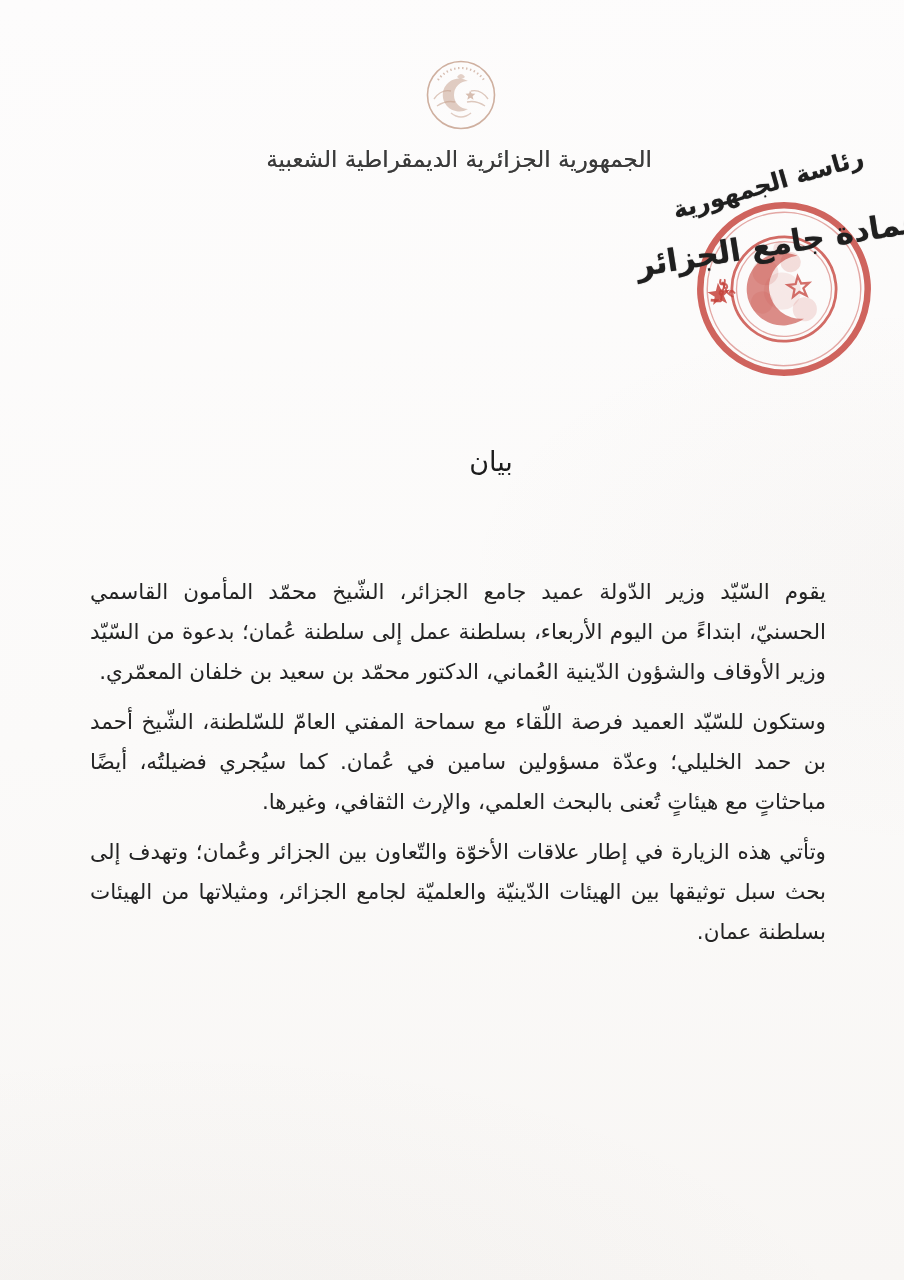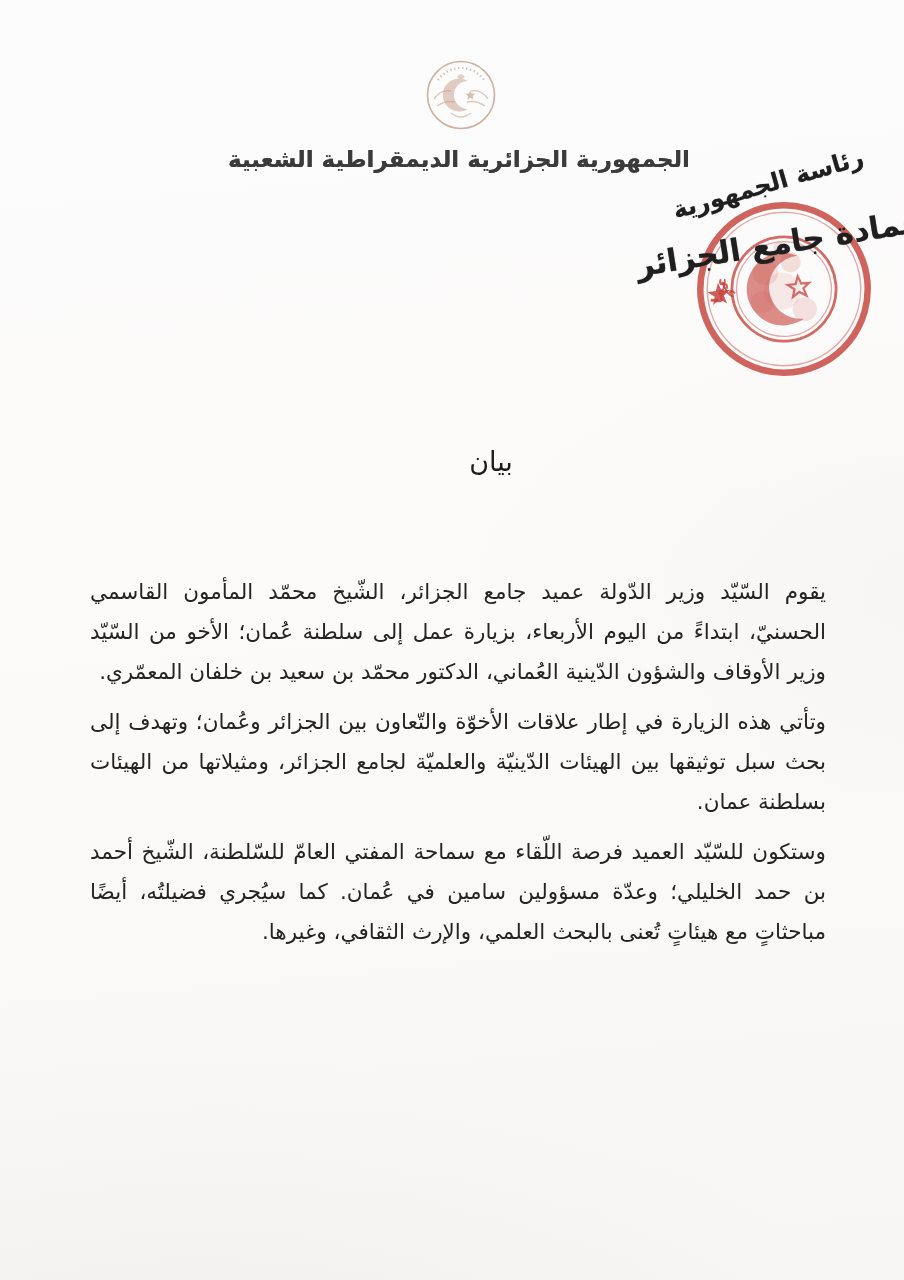--- a/index.html
+++ b/index.html
@@ -11,21 +11,21 @@
       linear-gradient(175deg,#fdfcfc 0%, #fbfaf9 55%, #f8f6f4 100%);
     font-family:"DejaVu Sans", sans-serif;
     color:#262626;
   }
   .page{position:absolute;inset:0;}
 
   
   .emblem{position:absolute;left:424px;top:58px;width:74px;height:74px;}
   .republic{
     position:absolute;top:146px;left:459px;transform:translateX(-50%);
-    white-space:nowrap;font-size:23px;font-weight:700;color:#3b3b3b;
+    white-space:nowrap;font-size:23px;font-weight:400;color:#3b3b3b;
     letter-spacing:0px; text-shadow:0 0 .6px #555;
     direction:rtl;
   }
 
   
   .stamp-red{position:absolute;left:688px;top:196px;width:192px;height:186px;transform:rotate(-6deg);}
   .stamp-black{
     position:absolute;white-space:nowrap;font-weight:700;color:#1f1f1f;
     direction:rtl;text-shadow:0 0 1px rgba(30,30,30,.55);
   }
@@ -102,18 +102,18 @@
       <textPath href="#arcBot" startOffset="12%">عمادة جامع الجزائر</textPath>
     </text>
   </svg>
 
   <div class="stamp-black l1">رئاسة الجمهورية</div>
   <div class="stamp-black l2">عمادة جامع الجزائر</div>
 
   <div class="kicker">بيان</div>
 
   <div class="content">
-    <p>يقوم السّيّد وزير الدّولة عميد جامع الجزائر، الشّيخ محمّد المأمون القاسمي الحسنيّ، ابتداءً من اليوم الأربعاء، بزيارة عمل إلى سلطنة عُمان؛ الأخو من السّيّد وزير الأوقاف والشؤون الدّينية العُماني، الدكتور محمّد بن سعيد بن خلفان المعمّري.</p>
+    <p>يقوم السّيّد وزير الدّولة عميد جامع الجزائر، الشّيخ محمّد المأمون القاسمي الحسنيّ، ابتداءً من اليوم الأربعاء، بسلطنة عمل إلى سلطنة عُمان؛ بدعوة من السّيّد وزير الأوقاف والشؤون الدّينية العُماني، الدكتور محمّد بن سعيد بن خلفان المعمّري.</p>
+    <p>وستكون للسّيّد العميد فرصة اللّقاء مع سماحة المفتي العامّ للسّلطنة، الشّيخ أحمد بن حمد الخليلي؛ وعدّة مسؤولين سامين في عُمان. كما سيُجري فضيلتُه، أيضًا مباحثاتٍ مع هيئاتٍ تُعنى بالبحث العلمي، والإرث الثقافي، وغيرها.</p>
     <p>وتأتي هذه الزيارة في إطار علاقات الأخوّة والتّعاون بين الجزائر وعُمان؛ وتهدف إلى بحث سبل توثيقها بين الهيئات الدّينيّة والعلميّة لجامع الجزائر، ومثيلاتها من الهيئات بسلطنة عمان.</p>
-    <p>وستكون للسّيّد العميد فرصة اللّقاء مع سماحة المفتي العامّ للسّلطنة، الشّيخ أحمد بن حمد الخليلي؛ وعدّة مسؤولين سامين في عُمان. كما سيُجري فضيلتُه، أيضًا مباحثاتٍ مع هيئاتٍ تُعنى بالبحث العلمي، والإرث الثقافي، وغيرها.</p>
   </div>
 
 </div>
 
 </body></html>

